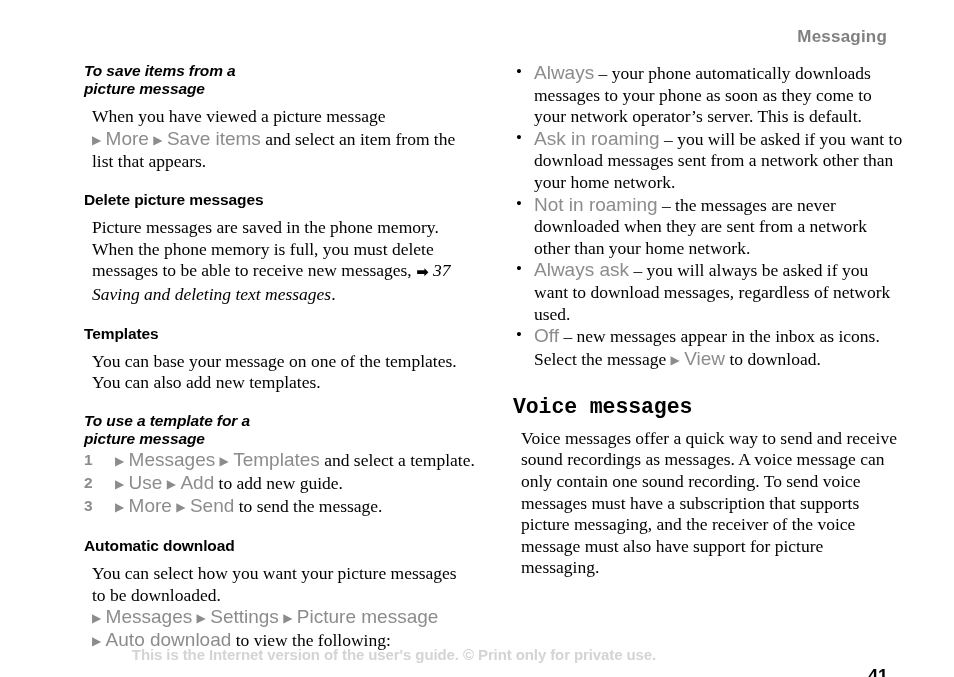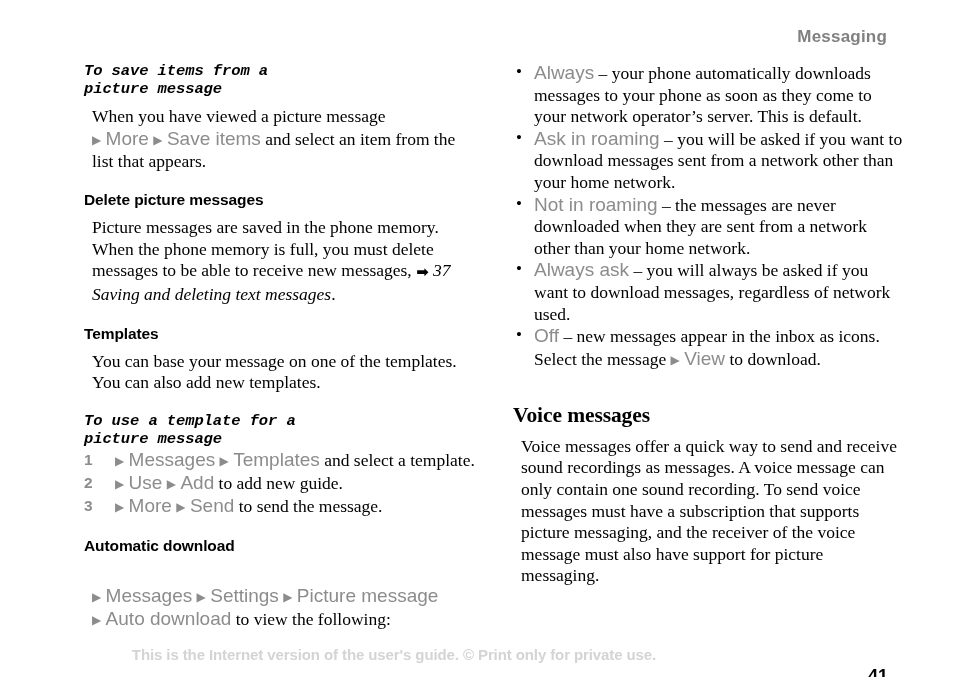--- a/index.html
+++ b/index.html
@@ -37,37 +37,37 @@
   
   .col {
     position: absolute;
     top: 62px;
   }
   .col-left  { left: 84px;  width: 395px; }
   .col-right { left: 513px; width: 392px; }
 
   
   h2.section-heading {
-    font-family: Liberation Serif, serif;
+    font-family: Liberation Mono, monospace;
     font-weight: bold;
     font-size: 21.5px;
     line-height: 25px;
-    margin: 8px 0 2px 0;
+    margin: 0 0 2px 0;
     letter-spacing: -0.1px;
   }
   h3.sub-heading {
     font-family: "Liberation Sans", "DejaVu Sans", sans-serif;
     font-weight: bold;
     font-size: 15.5px;
     line-height: 19px;
     margin: 0 0 1px 0;
     letter-spacing: -0.1px;
   }
   h3.task-heading {
-    font-family: Liberation Mono, monospace;
+    font-family: Liberation Sans, sans-serif;
     font-weight: bold;
     font-style: italic;
     font-size: 15.5px;
     line-height: 18px;
     margin: 0 0 1px 0;
     letter-spacing: -0.1px;
   }
 
   
   p.body {
@@ -230,21 +230,21 @@
           <span class="ui">More</span>
           <span class="arrow">▶</span>
           <span class="ui">Send</span><span> to send the message.</span>
         </li>
       </ol>
     </div>
 
     <div class="block">
       <h3 class="sub-heading">Automatic download</h3>
       <p class="body">
-        <br>
+        <span>You can select how you want your picture messages to be downloaded.</span><br>
         <span class="arrow">▶</span>
         <span class="ui">Messages</span>
         <span class="arrow">▶</span>
         <span class="ui">Settings</span>
         <span class="arrow">▶</span>
         <span class="ui">Picture message</span><br>
         <span class="arrow">▶</span>
         <span class="ui">Auto download</span><span> to view the following:</span>
       </p>
     </div>

